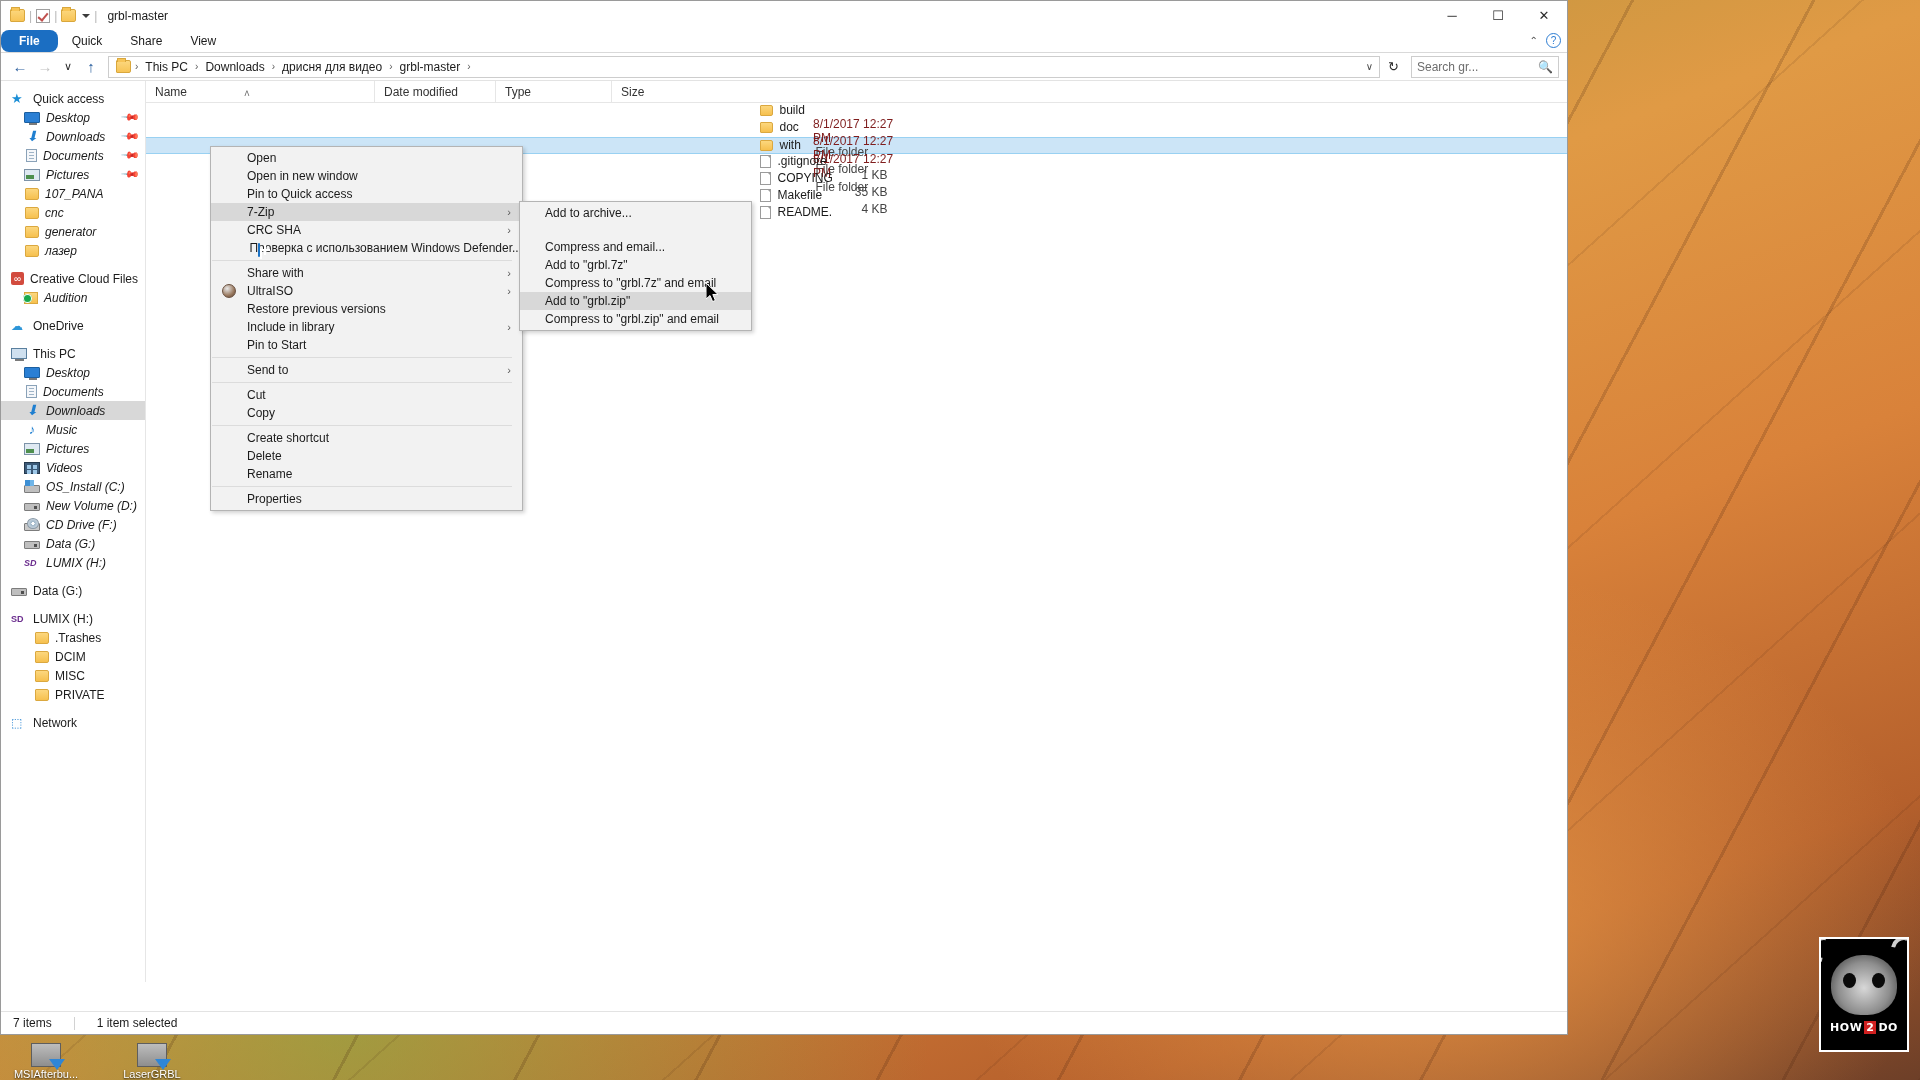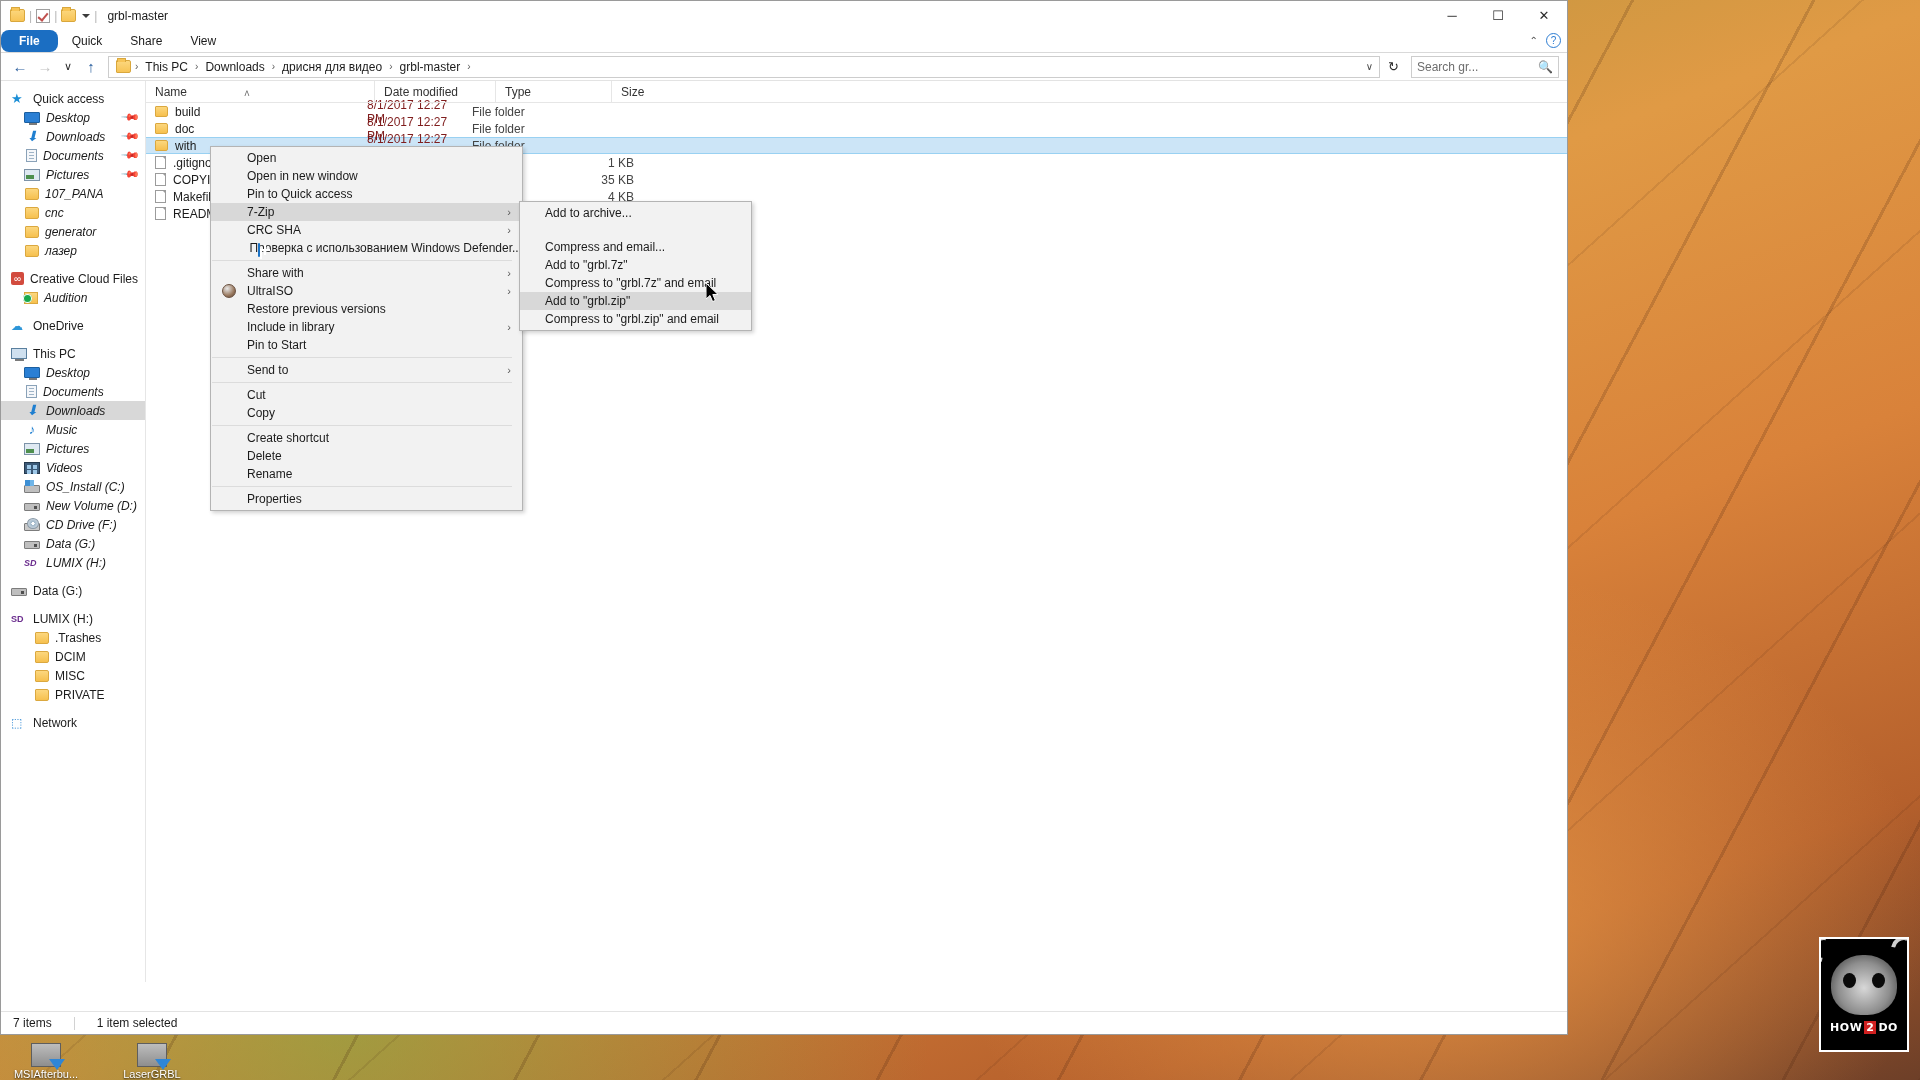--- a/index.html
+++ b/index.html
@@ -189,21 +189,21 @@
   .col { padding-left: 9px; position: relative; height:22px; line-height:22px;}
   .col + .col { border-left: 1px solid #e6e6e6; margin-left: 16px; }
   .col.name { width: 212px; }
   .col.date { width: 105px; }
   .col.type { width: 100px; }
   .col.size { width: 80px; }
   .sort-asc {
     position: absolute; left: 98px; top: 2px; font-size: 10px; color: #6b6b6b;
   }
   .row {
-    height: 17px; display: flex; align-items: center; font-size: 12px; color: #1b1b1b;
+    height: 17px; display: flex; align-items: center; font-size: 12px; color: #1b1b1b; flex-direction: column;
   }
   .row.sel { background: #cce5f7; border-top:1px solid #99d1f2; border-bottom:1px solid #99d1f2;}
   .cell { padding-left: 9px; display: flex; align-items: center; gap: 7px; }
   .cell.name { width: 212px; }
   .cell.date { width: 105px; color: #7f1d1d; }
   .cell.type { width: 100px; color: #444; }
   .cell.size { width: 80px; color: #444; text-align: center; justify-content: flex-end; padding-right: 9px; }
   .fico { width:13px;height:11px;background:linear-gradient(#fcd77e,#f6c04e);
     border:1px solid #dba83f;border-radius:1px 2px 2px 1px;flex:none;}
   .fileico { width:11px;height:13px;background:#fff;border:1px solid #9b9b9b;flex:none;position:relative;}

